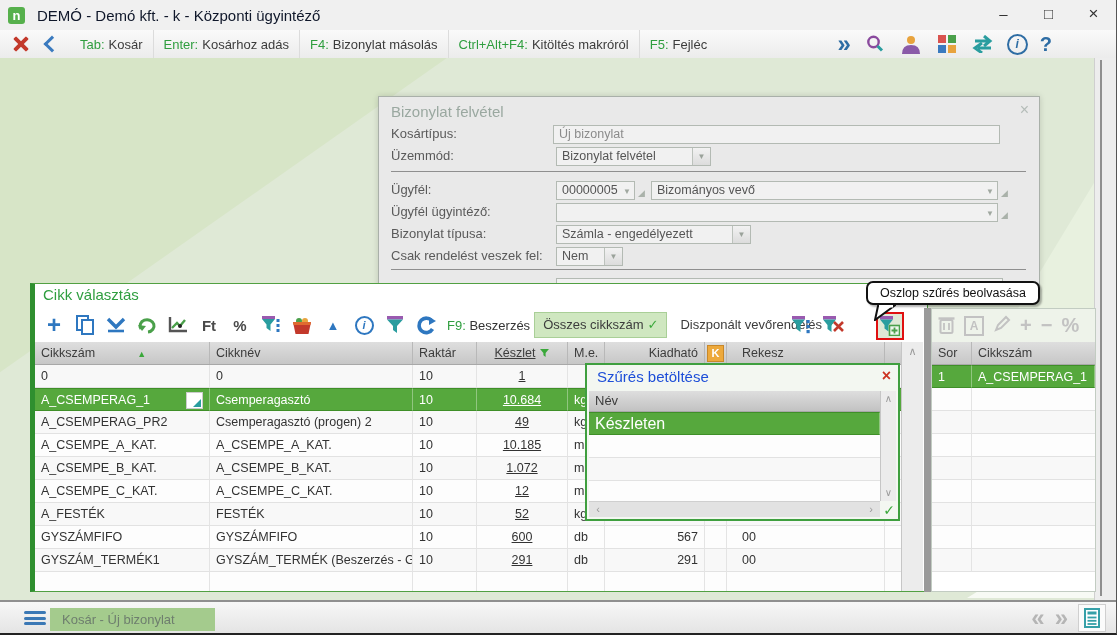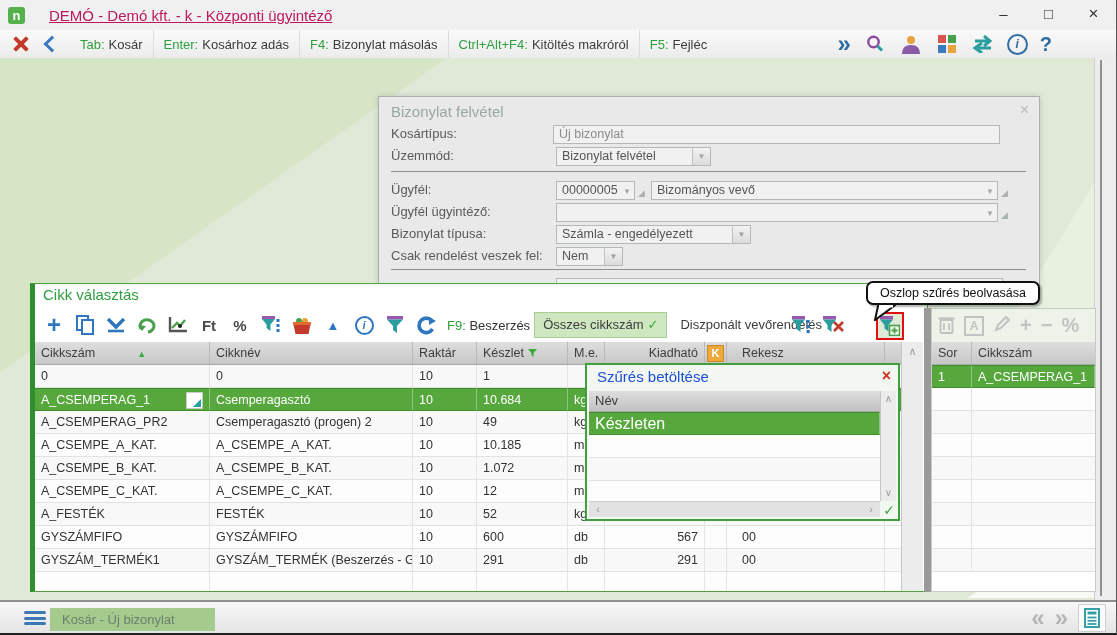--- a/index.html
+++ b/index.html
@@ -3,21 +3,21 @@
 <meta charset="utf-8">
 <style>
   html,body{margin:0;padding:0;background:#888;}
   #app{position:relative;width:1117px;height:635px;background:#f2f2f2;overflow:hidden;
        font-family:"Liberation Sans","DejaVu Sans",sans-serif;color:#333;
        border-right:1px solid #555;border-bottom:2px solid #222;box-sizing:border-box;}
   
   .titlebar{position:absolute;left:0;top:0;width:100%;height:30px;background:#f0f0f0;display:flex;align-items:center;}
   .applogo{width:17px;height:17px;margin-left:8px;border-radius:3px;background:#56b04c;color:#fff;
            font-weight:bold;font-size:13px;line-height:17px;text-align:center;}
-  .apptitle{margin-left:24px;font-size:15px;color:#be185d;text-decoration:underline;}
+  .apptitle{margin-left:12px;font-size:15px;color:#0f172a;}
   .wincontrols{position:absolute;right:0;top:0;height:30px;display:flex;}
   .wbtn{width:45px;height:30px;text-align:center;line-height:28px;font-size:15px;color:#333;}
   
   .toolbar{position:absolute;left:0;top:30px;width:100%;height:28px;
            background:linear-gradient(#fafafa,#ececec);border-bottom:1px solid #c9c9c9;
            display:flex;align-items:center;font-size:13px;}
   .tb-close{position:relative;width:22px;height:20px;margin:0 8px 0 10px;}
   .tb-close i{position:absolute;left:2px;top:8px;width:18px;height:4px;background:#c3392b;border-radius:1px;}
   .tb-close i:first-child{transform:rotate(45deg);}.tb-close i:last-child{transform:rotate(-45deg);}
   .chev{display:inline-block;width:9px;height:9px;border-left:3px solid #3a7abf;border-bottom:3px solid #3a7abf;transform:rotate(45deg);margin:0 12px 0 6px;}
@@ -69,21 +69,21 @@
   
   .grid{position:absolute;left:0;top:58px;right:25px;bottom:0;overflow:hidden;font-size:12.5px;}
   .g-head{display:flex;height:22px;background:linear-gradient(#dedede,#c7c7c7);border-bottom:1px solid #a8a8a8;color:#3c3c3c;}
   .h,.c{box-sizing:border-box;padding:0 6px;line-height:22px;border-right:1px solid #b8b8b8;overflow:hidden;white-space:nowrap;}
   .c{border-right:1px solid #e4e4e4;border-bottom:1px solid #e2e2e2;background:#fdfdfd;height:23px;}
   .t-row{display:flex;}
   .t-row:nth-child(odd) .c{background:#f8f8f8;}
   .main-grid .c0,.main-grid .h.c0{width:175px;}
   .main-grid .c1,.main-grid .h.c1{width:203px;}
   .main-grid .c2,.main-grid .h.c2{width:64px;}
-  .main-grid .c3,.main-grid .h.c3{width:91px;text-align:left;}
+  .main-grid .c3,.main-grid .h.c3{width:91px;text-align:center;text-decoration:underline;}
   .main-grid .c4,.main-grid .h.c4{width:37px;}
   .main-grid .c5,.main-grid .h.c5{width:100px;text-align:right;}
   .main-grid .c6,.main-grid .h.c6{width:22px;padding:0 2px;}
   .main-grid .c7,.main-grid .h.c7{width:158px;padding-left:15px;}
   .cf{flex:1;border-right:none;}
   .hf{flex:1;border-right:none;}
   .t-row.sel .c{background:#56a83d !important;color:#fff;border-top:1px solid #3f8f28;border-bottom:1px solid #3f8f28;border-right:1px solid rgba(255,255,255,.35);}
   .sort{color:#3aa83a;font-size:9px;margin-left:42px;}
   .kbox{display:inline-block;width:15px;height:15px;background:#eda93c;border:1px solid #c8882a;color:#fff;
         font-size:11px;font-weight:bold;text-align:center;line-height:15px;margin-top:3px;}

